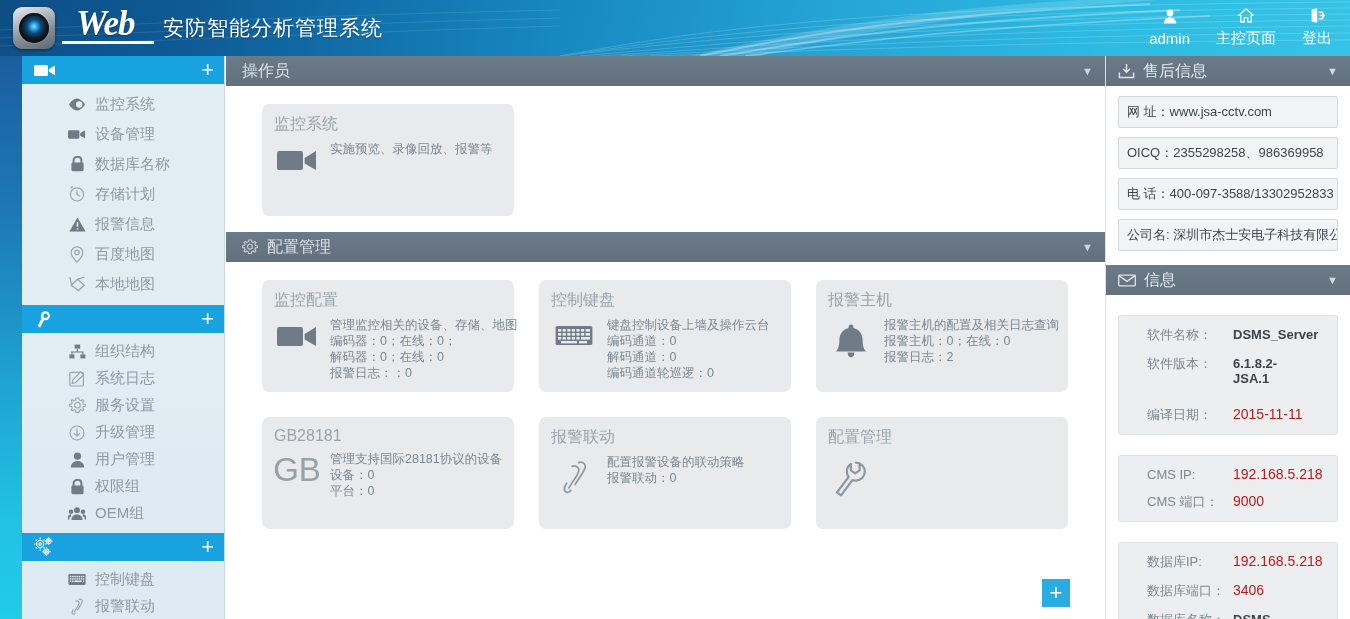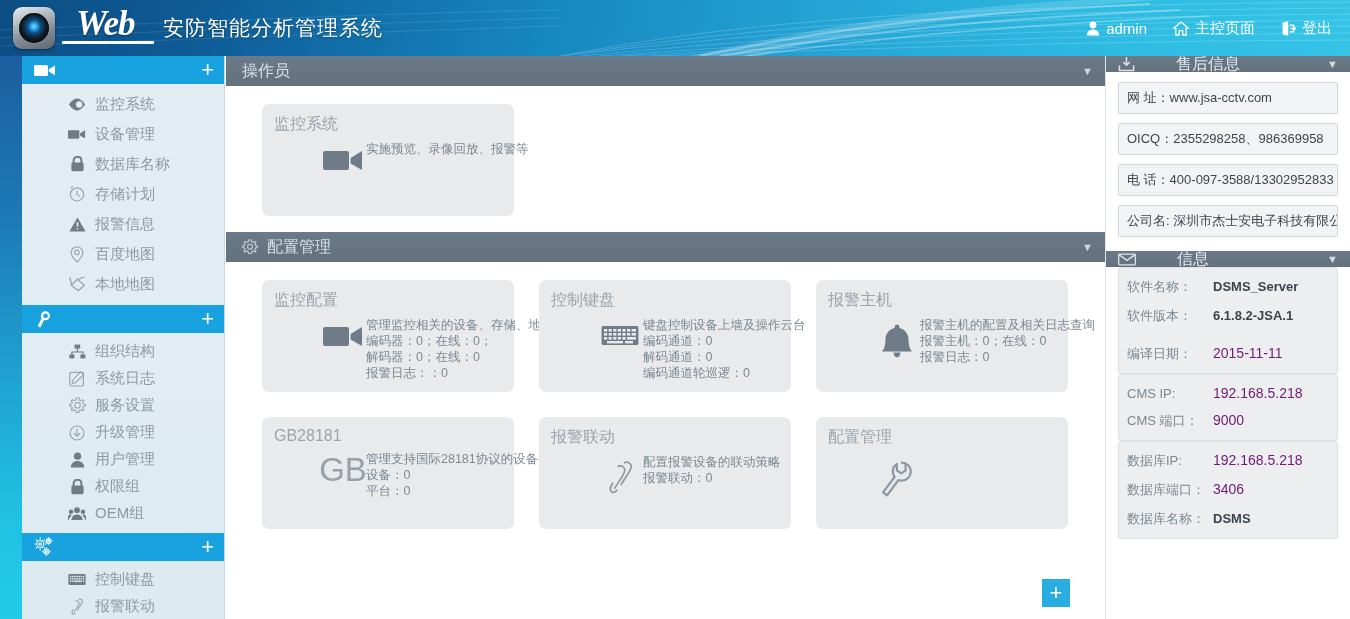--- a/index.html
+++ b/index.html
@@ -42,21 +42,21 @@
     position:absolute; left:163px; top:14px;
     font-size:21px; color:#ffffff; letter-spacing:1px;
     text-shadow:0 1px 2px rgba(0,0,0,.3);
   }
   .header-right {
     position:absolute; right:18px; top:0; height:56px;
     display:flex; align-items:center; gap:26px;
   }
   .hr-item {
     display:flex; align-items:center; gap:6px;
-    color:#ffffff; font-size:15px; cursor:pointer; white-space:nowrap;
+    color:#ffffff; font-size:15px; cursor:pointer; white-space:nowrap;flex-direction:column;
   }
   .hr-item svg { display:block; }
 
   
   .edge-strip {
     position:absolute; left:0; top:56px; width:22px; height:563px;
     background:linear-gradient(180deg,#1b5ea0 0%,#1d79b5 28%,#1fa3d2 58%,#21c1e3 82%,#22cbe9 100%);
   }
 
   
@@ -97,21 +97,21 @@
   .panel-head .ph-icon { color:#c3ccd4; margin-right:9px; display:flex; }
   .panel-head .ph-title { color:#d8e0e6; font-size:16px; }
   .panel-head .ph-caret { margin-left:auto; color:#cfd7de; font-size:11px; }
 
   .cards { display:flex; flex-wrap:wrap; gap:25px; padding:18px 0 0 36px; }
   .card {
     width:252px; height:112px; background:#e8eaec; border-radius:7px;
     padding:10px 10px 0 12px; cursor:pointer; position:relative;
   }
   .card-title { font-size:16px; color:#9aa4ad; margin-bottom:4px; }
-  .card-body { display:flex; align-items:flex-start;margin-left:46px; }
+  .card-body { display:flex; gap:10px; align-items:flex-start; }
   .card-ico {
     width:46px; flex:0 0 46px; display:flex; align-items:center; justify-content:center;
     color:#6f7c88; padding-top:8px;
   }
   .card-ico.gb {
     font-size:33px; color:#97a1aa; font-family:"Liberation Sans",sans-serif; padding-top:2px;
   }
   .card-lines { padding-top:2px; }
   .card-lines .ln {
     font-size:12.5px; color:#7b8893; line-height:16px; white-space:nowrap;
@@ -124,45 +124,45 @@
     display:flex; align-items:center; justify-content:center;
     font-size:22px; line-height:20px; font-weight:300; cursor:pointer;
   }
 
   
   .rightcol {
     position:absolute; left:1105px; top:56px; width:245px; height:563px;
     background:#ffffff; border-left:1px solid #dfe4e8; overflow:hidden;
   }
   .r-head {
-    height:16px; background:linear-gradient(180deg,#6b7a88 0%,#63717e 100%);
-    display:flex; align-items:center; padding:0 12px 0 12px; cursor:pointer;gap:33px;
+    height:30px; background:linear-gradient(180deg,#6b7a88 0%,#63717e 100%);
+    display:flex; align-items:center; padding:0 12px 0 12px; cursor:pointer;
   }
   .r-head .rh-icon { color:#dce3e9; margin-right:8px; display:flex; }
   .r-head .rh-title { color:#e3e9ee; font-size:16px; }
   .r-head .rh-caret { margin-left:auto; color:#d3dae0; font-size:11px; }
 
   .field-list { padding:10px 12px 8px 12px; display:flex; flex-direction:column; gap:9px; }
   .field {
     border:1px solid #d2d8dd; background:#f1f3f5; border-radius:2px;
     padding:6px 8px; font-size:13px; color:#3d4650; white-space:nowrap; overflow:hidden;
   }
 
   .info-block {
-    margin:0 12px 0 12px; background:#eceef0; border:1px solid #dfe2e5;
-    border-radius:3px; padding:10px 8px;
+    margin:20px 12px 0 12px; background:#eceef0; border:1px solid #dfe2e5;
+    border-radius:3px; padding:10px 28px;
   }
   .info-row {
     display:flex; align-items:baseline; margin-bottom:11px; font-size:13px;
   }
   .info-row:last-child { margin-bottom:0; }
   .info-row .k { color:#7c8892; width:86px; flex:0 0 86px; }
   .info-row .v { color:#5c6770; }
   .info-row .v.bold { color:#3b444d; font-weight:bold; }
-  .info-row .v.num { font-size:14px; color:#701a75; }
+  .info-row .v.num { font-size:14px; color:#b91c1c; }
   .spacer-row { height:9px; }
 </style>
 </head>
 <body>
 
 <div id="app">
 
   <div class="header">
     <svg class="waves" width="1350" height="56" viewBox="0 0 1350 56" preserveAspectRatio="none">
       <g stroke="#ffffff" fill="none" opacity="0.18">
@@ -546,21 +546,21 @@
         <div class="card-body">
           <div class="card-ico">
             <svg width="34" height="36" viewBox="0 0 34 36">
                 <path d="M17,1.5 C18.4,1.5 19.4,2.5 19.4,3.8 L19.4,5 C25,6.3 28.6,11 28.6,17 C28.6,24 30.5,26.8 32,28.4 L2,28.4 C3.5,26.8 5.4,24 5.4,17 C5.4,11 9,6.3 14.6,5 L14.6,3.8 C14.6,2.5 15.6,1.5 17,1.5 Z" fill="#6f7c88"></path>
                 <path d="M13.6,29.4 C13.6,32.2 15.1,34.2 17,34.2 C18.9,34.2 20.4,32.2 20.4,29.4 Z" fill="#6f7c88"></path>
               </svg>
           </div>
           <div class="card-lines">
             <div class="ln desc">报警主机的配置及相关日志查询</div>
             <div class="ln">报警主机：0；在线：0</div>
-            <div class="ln">报警日志：0</div>
+            <div class="ln">报警日志：2</div>
           </div>
         </div>
       </div>
 
       <div class="card">
         <div class="card-title">GB28181</div>
         <div class="card-body">
           <div class="card-ico gb">GB</div>
           <div class="card-lines">
             <div class="ln desc">管理支持国际28181协议的设备</div>

